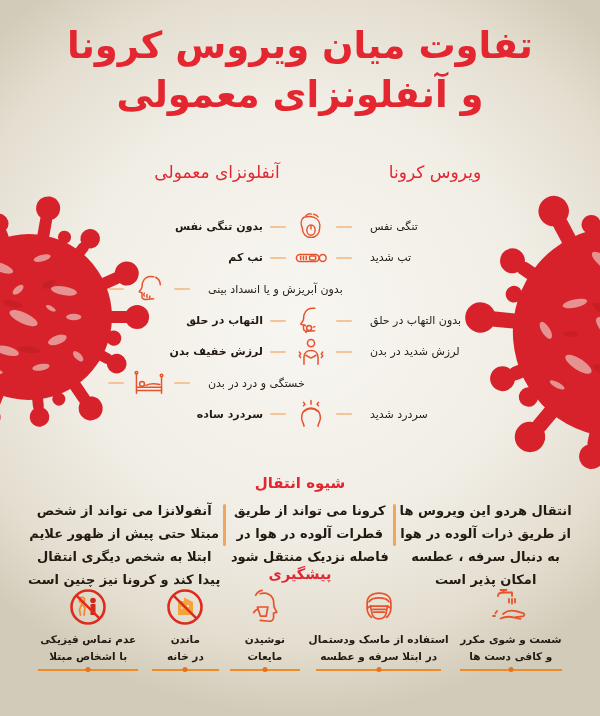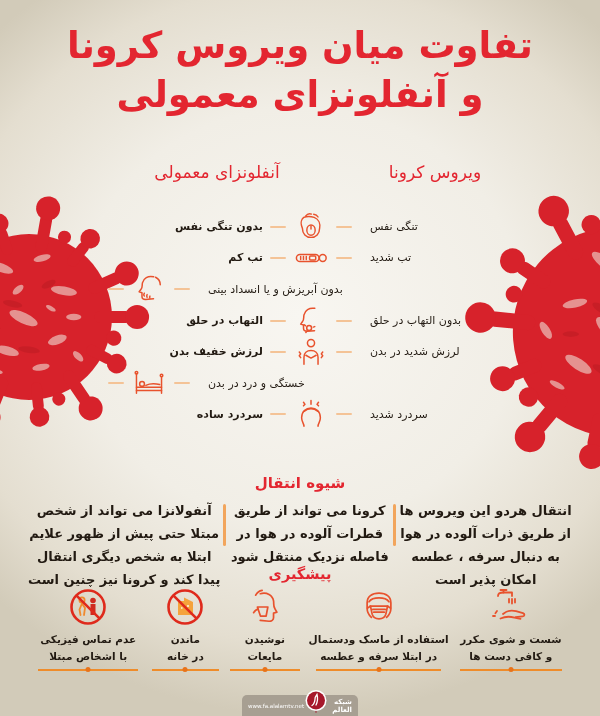--- a/index.html
+++ b/index.html
@@ -360,26 +360,14 @@
       </div>
       <div class="plbl">
         <div>عدم تماس فیزیکی</div>
         <div>با اشخاص مبتلا</div>
       </div>
       <div class="pline"></div>
     </div>
 
   </div>
 
-  <div class="fbar">
-    <span class="furl">www.fa.alalamtv.net</span>
-    <span class="flogo">
-      <svg width="24" height="24" viewBox="0 0 24 24">
-        <circle cx="12" cy="11.5" r="10.5" fill="#fff"></circle>
-        <circle cx="12" cy="11.5" r="9" fill="#a6182b"></circle>
-        <path d="M8 16.5c2-1.2 3-4.5 3.2-8L13 5.5c1 3.8.3 8-1 10.5" stroke="#fff" stroke-width="1.3" fill="none" stroke-linecap="round"></path>
-        <path d="M12 21.5c.8 1 .8 2 0 2.4-.8-.4-.8-1.4 0-2.4z" fill="#a6182b"></path>
-      </svg>
-    </span>
-    <span class="fnet">شبکه العالم</span>
-  </div>
 
 </div>
 
 </body></html>

